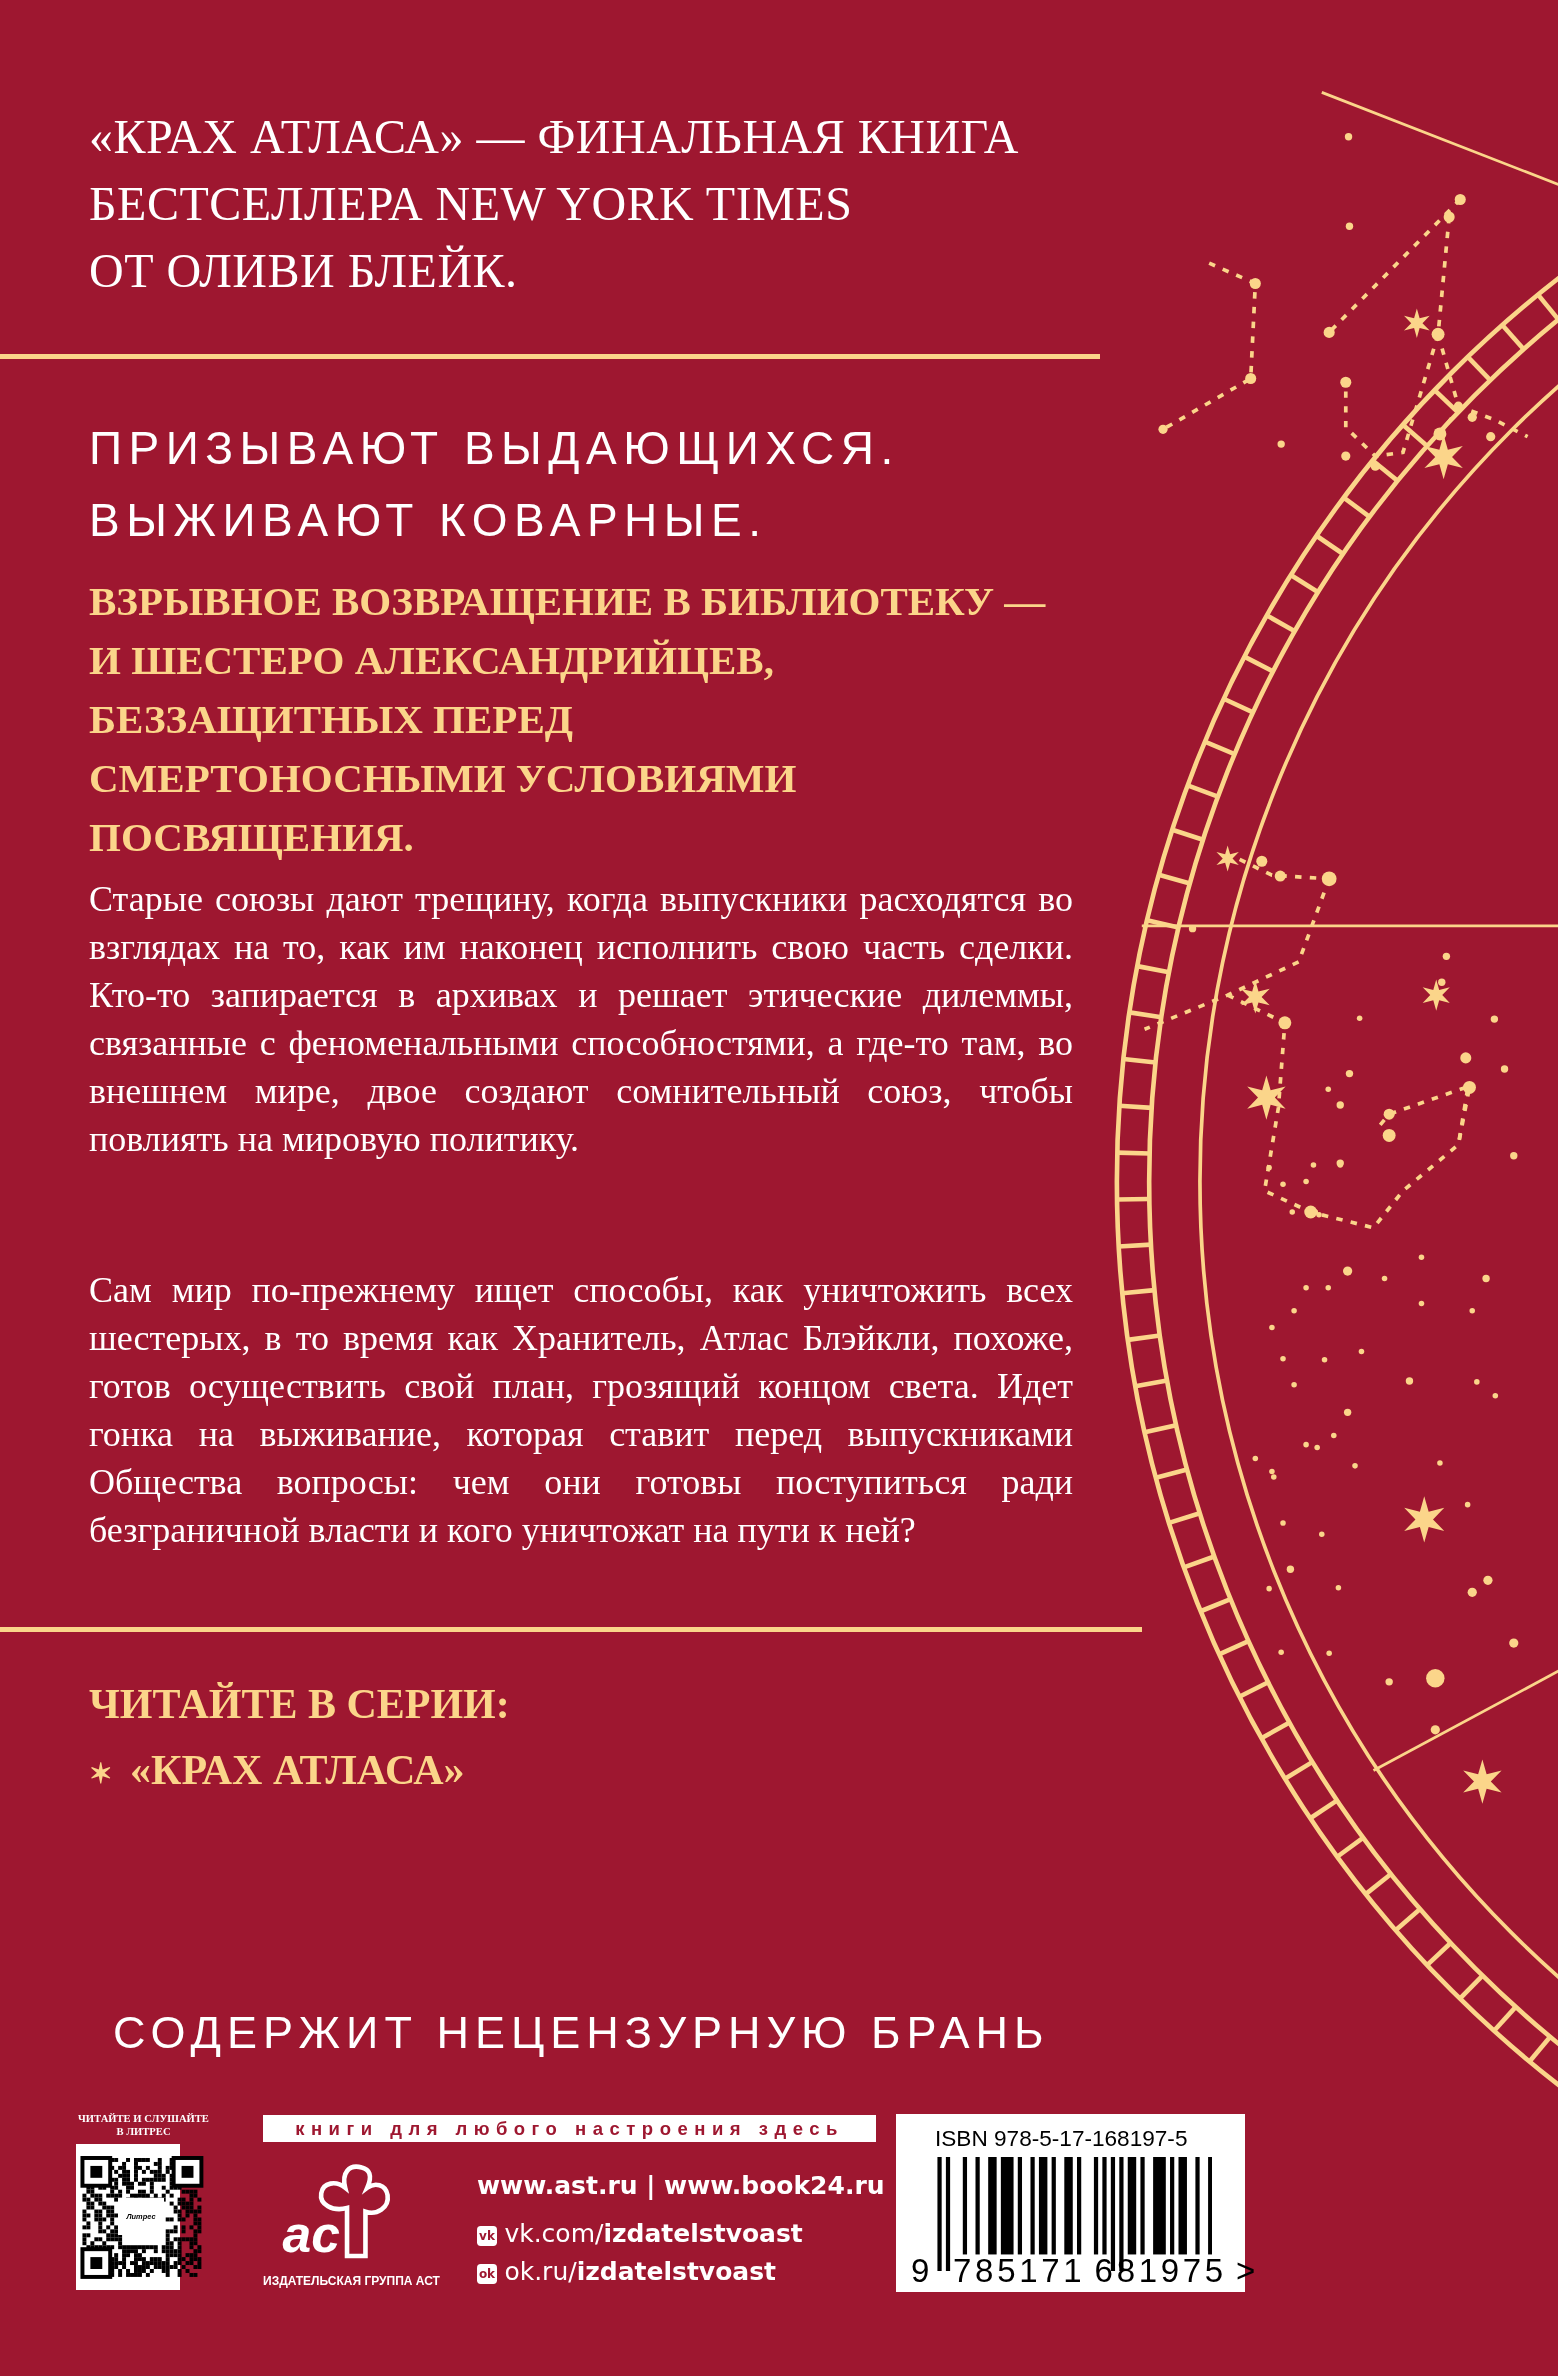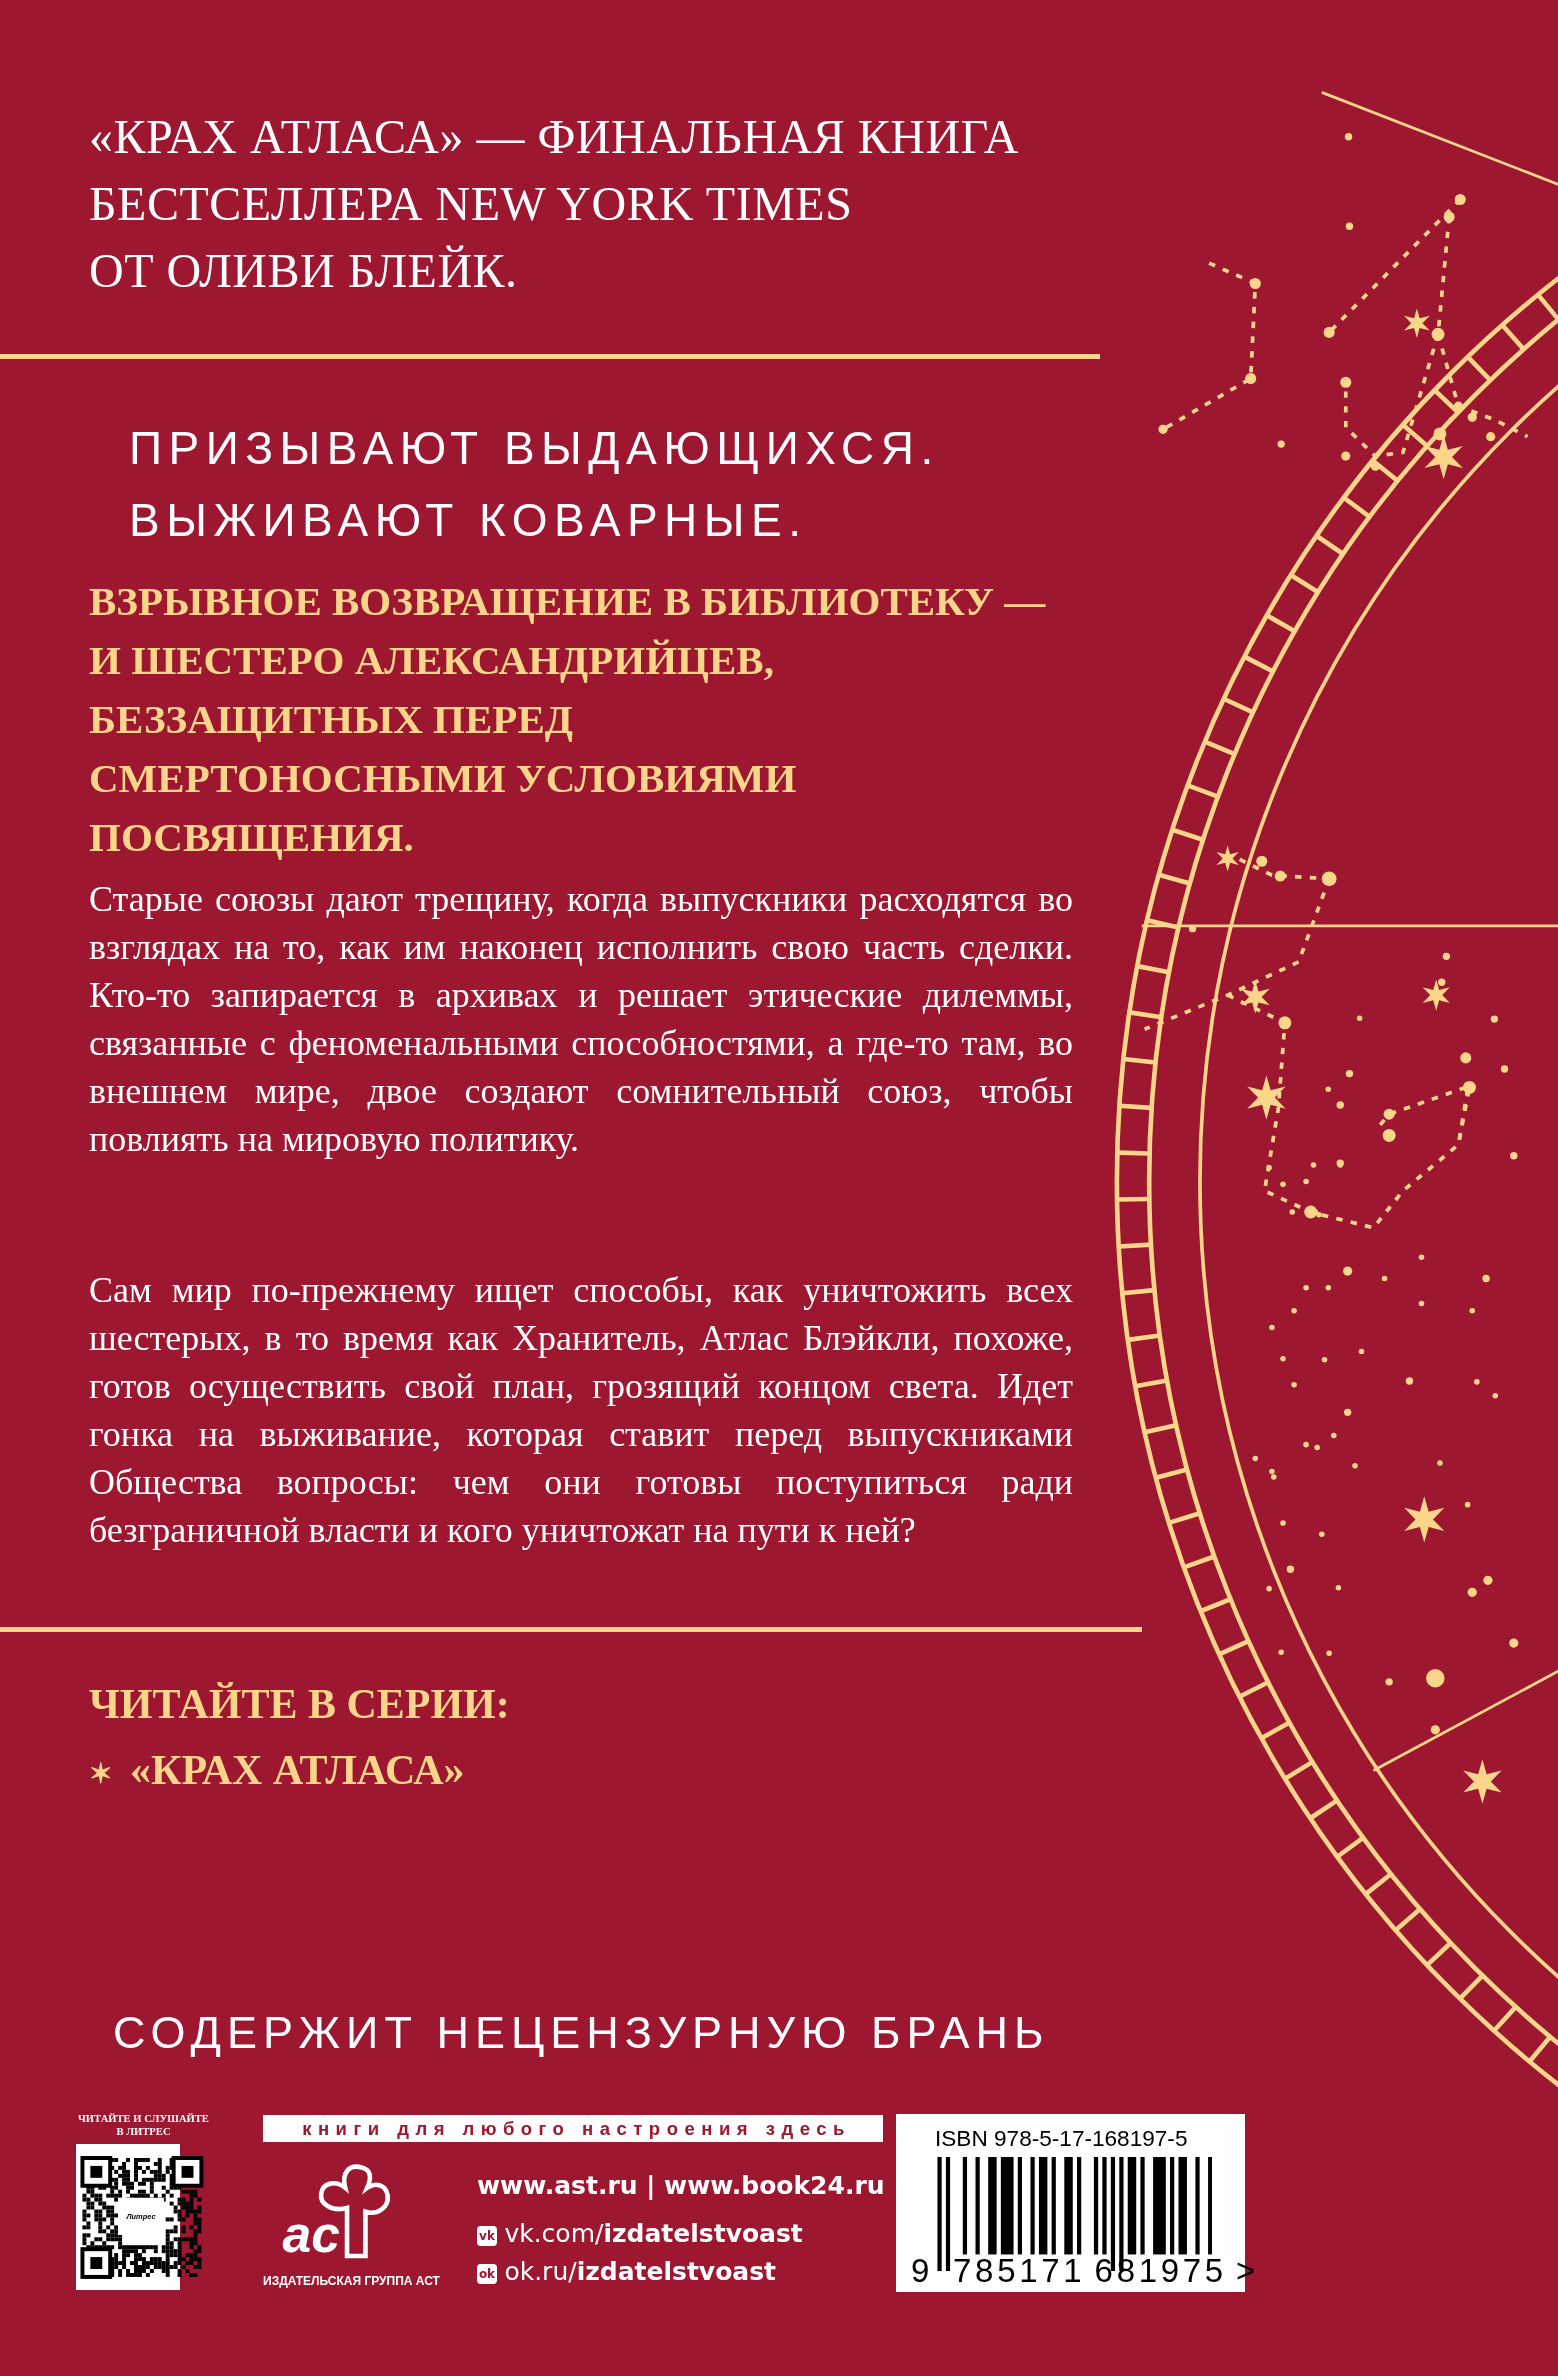--- a/index.html
+++ b/index.html
@@ -14,21 +14,21 @@
   .gold-head{left:89px;top:572px;color:#fbd58a;font-family:"Liberation Serif",serif;font-weight:bold;font-size:41px;line-height:59px;}
   .gold-head div{white-space:nowrap;}
   .body{left:89px;width:984px;color:#fff;font-family:"Liberation Serif",serif;font-size:36px;line-height:48px;text-align:justify;text-align-last:left;}
   .body p{margin:0;}
   .series{left:89px;top:1671px;color:#fbd58a;font-family:"Liberation Serif",serif;font-weight:bold;font-size:42px;line-height:66px;}
   .series div{white-space:nowrap;}
   .series .star{display:inline-block;width:41px;font-size:28px;vertical-align:middle;}
   .warn{left:81px;top:2007px;color:#fff;font-family:"Liberation Sans",sans-serif;font-size:45px;letter-spacing:6px;white-space:nowrap;margin-left:32px;}
   .qr-cap{left:76px;top:2112px;width:135px;text-align:center;color:#fff;font-family:"Liberation Serif",serif;font-weight:bold;font-size:10.6px;line-height:13px;}
   .qr{left:76px;top:2144px;width:104px;height:146px;background:#fff;}
-  .slogan{left:263px;top:2115px;width:613px;height:27px;background:#fff;color:#9e1730;font-family:"Liberation Sans",sans-serif;font-weight:bold;font-size:18.5px;letter-spacing:6.5px;line-height:27px;text-align:center;white-space:nowrap;overflow:hidden;padding-left:7px;}
+  .slogan{left:263px;top:2115px;width:613px;height:27px;background:#fff;color:#9e1730;font-family:"Liberation Sans",sans-serif;font-weight:bold;font-size:18.5px;letter-spacing:6.5px;line-height:27px;text-align:center;white-space:nowrap;overflow:hidden;}
   .pubname{left:263px;top:2274px;color:#fff;font-family:"Liberation Sans",sans-serif;font-weight:bold;font-size:12px;white-space:nowrap;}
   .links{left:477px;color:#fff;font-family:"DejaVu Sans",sans-serif;font-size:25px;white-space:nowrap;}
   .links b{font-weight:bold;}
   .sq{display:inline-block;width:20px;height:20px;background:#fff;border-radius:3.7px;color:#9e1730;font-size:12px;font-weight:bold;text-align:center;line-height:20px;vertical-align:1.8px;margin-right:7.4px;}
   .isbn-box{left:896px;top:2114px;width:349px;height:178px;background:#fff;}
   .isbn-text{left:935px;top:2126px;color:#000;font-family:"Liberation Sans",sans-serif;font-size:22.6px;white-space:nowrap;}
   .ean-digits{left:911px;top:2252px;color:#000;font-family:"Liberation Sans",sans-serif;font-size:33px;white-space:nowrap;letter-spacing:3.7px;}
 </style>
 </head>
 <body>
@@ -212,21 +212,21 @@
 </svg>
 
 <div class="abs lead">
   <div>«КРАХ АТЛАСА» — ФИНАЛЬНАЯ КНИГА</div>
   <div>БЕСТСЕЛЛЕРА NEW YORK TIMES</div>
   <div>ОТ ОЛИВИ БЛЕЙК.</div>
 </div>
 
 <div class="abs rule" style="top:354px;width:1100px;"></div>
 
-<div class="abs tag" style="top:412px;margin-left:40px;">
+<div class="abs tag" style="top:412px;">
   <div>ПРИЗЫВАЮТ ВЫДАЮЩИХСЯ.</div>
   <div>ВЫЖИВАЮТ КОВАРНЫЕ.</div>
 </div>
 
 <div class="abs gold-head">
   <div>ВЗРЫВНОЕ ВОЗВРАЩЕНИЕ В БИБЛИОТЕКУ —</div>
   <div>И ШЕСТЕРО АЛЕКСАНДРИЙЦЕВ,</div>
   <div>БЕЗЗАЩИТНЫХ ПЕРЕД</div>
   <div>СМЕРТОНОСНЫМИ УСЛОВИЯМИ</div>
   <div>ПОСВЯЩЕНИЯ.</div>

